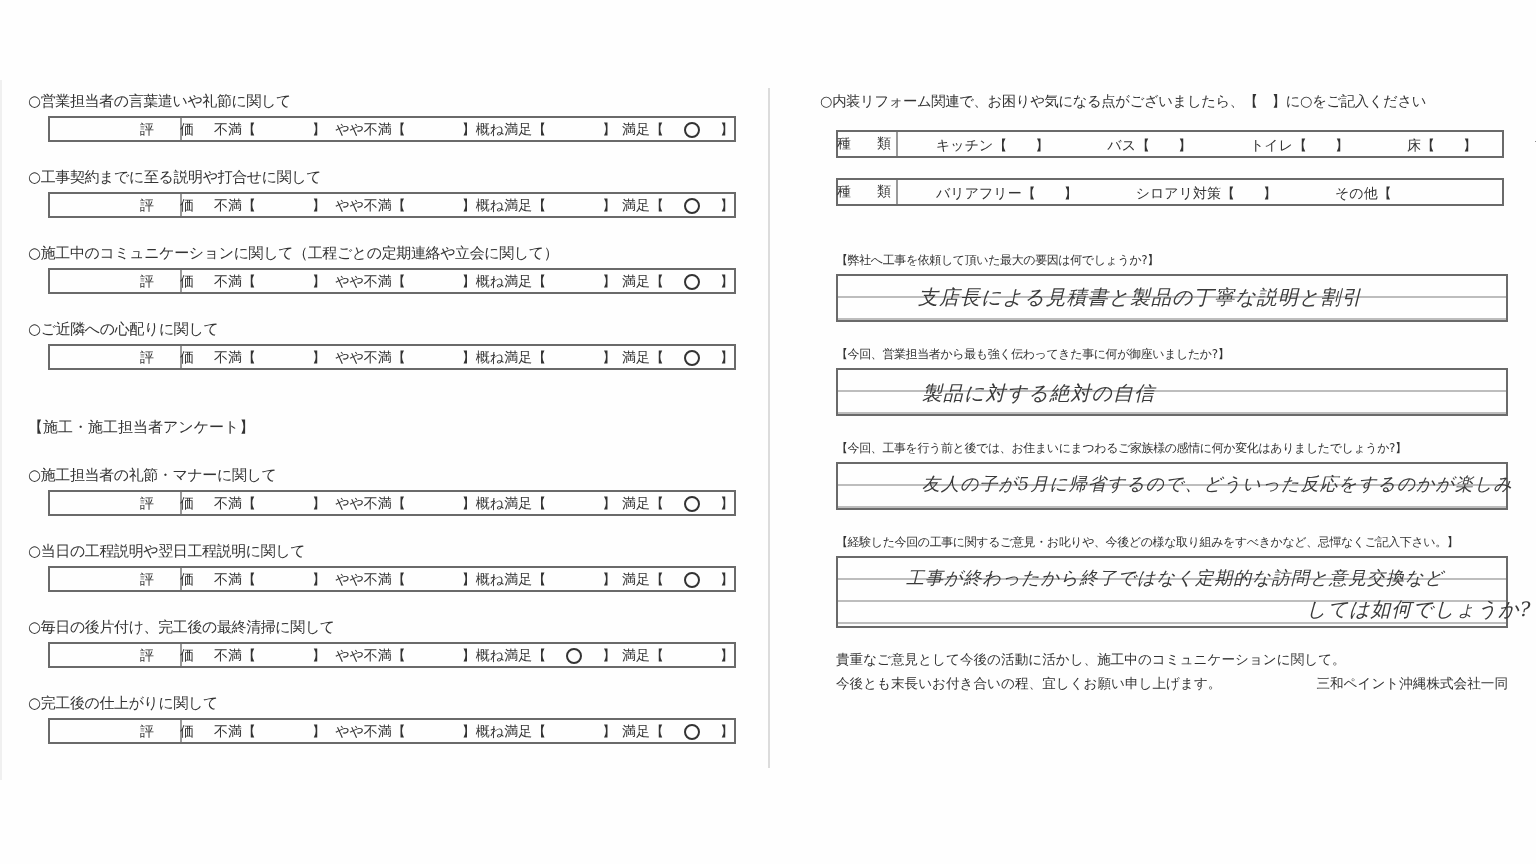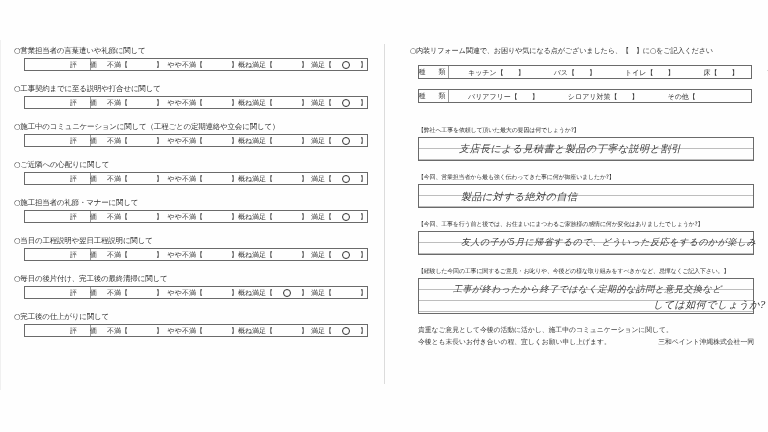--- a/index.html
+++ b/index.html
@@ -162,20 +162,21 @@
               <span>】</span>
             </span>
             <span class="opt opt-4">
               <span>満足【</span>
               <span class="bracket"><span class="mark"></span></span>
               <span>】</span>
             </span>
           </div>
         </div>
       </div>
+    <div class="section-head">【施工・施工担当者アンケート】</div>
     <div id="left-q2">
         <div class="q-block">
           <div class="q-title">○施工担当者の礼節・マナーに関して</div>
           <div class="rating-box">
             <span class="lbl">評　価</span>
             <span class="opt opt-1">
               <span>不満【</span>
               <span class="bracket">&nbsp;</span>
               <span>】</span>
             </span>

